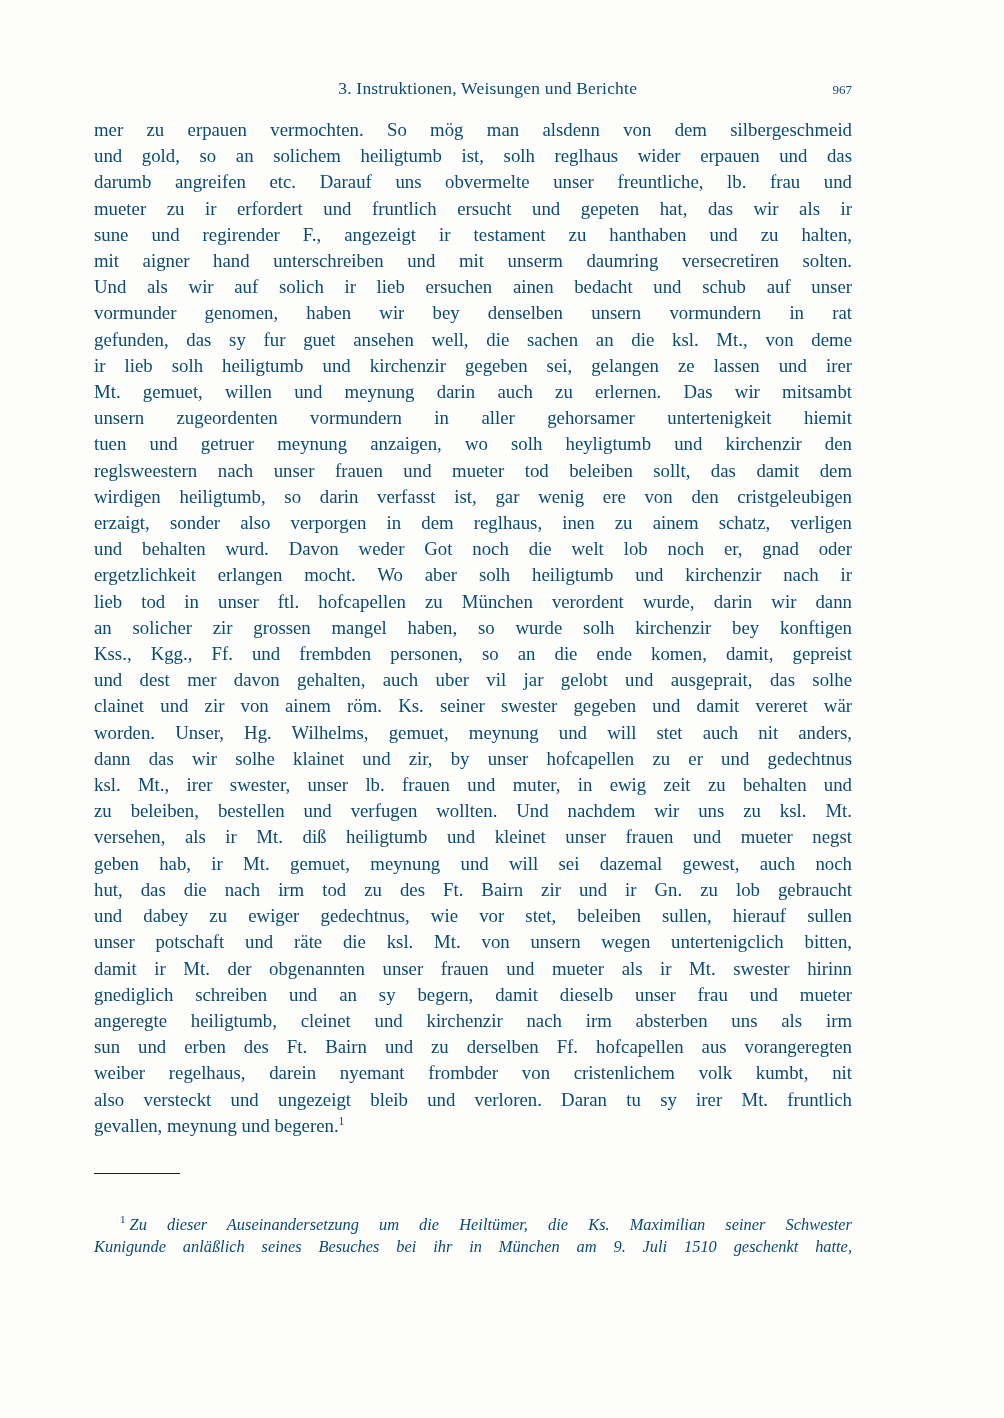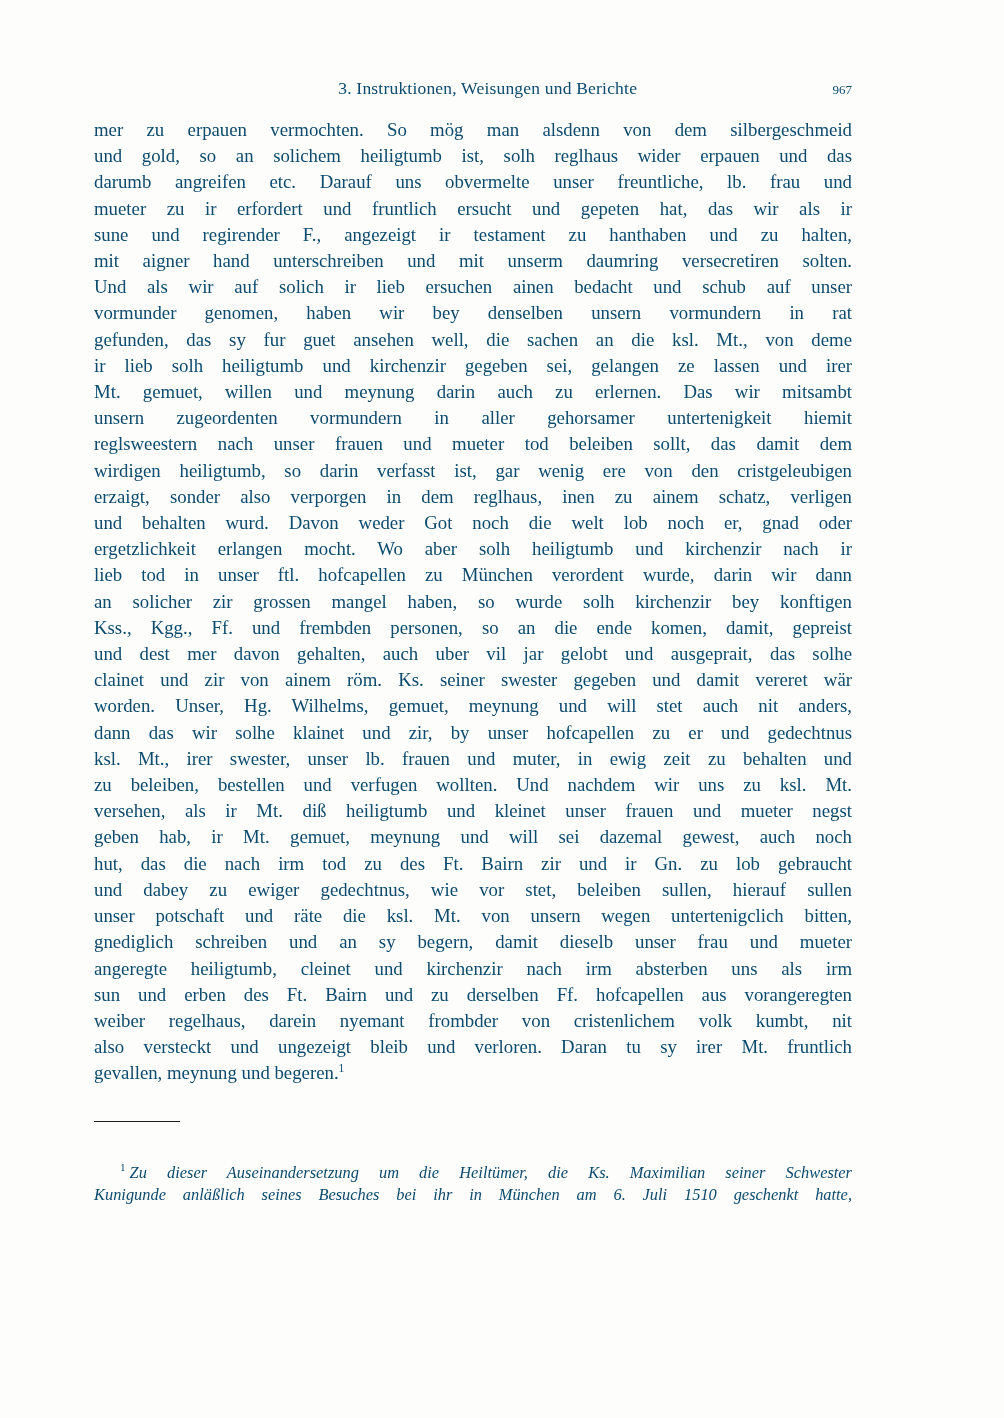--- a/index.html
+++ b/index.html
@@ -105,54 +105,56 @@
           <div class="line">darumb angreifen etc. Darauf uns obvermelte unser freuntliche, lb. frau und</div>
           <div class="line">mueter zu ir erfordert und fruntlich ersucht und gepeten hat, das wir als ir</div>
           <div class="line">sune und regirender F., angezeigt ir testament zu hanthaben und zu halten,</div>
           <div class="line">mit aigner hand unterschreiben und mit unserm daumring versecretiren solten.</div>
           <div class="line">Und als wir auf solich ir lieb ersuchen ainen bedacht und schub auf unser</div>
           <div class="line">vormunder genomen, haben wir bey denselben unsern vormundern in rat</div>
           <div class="line">gefunden, das sy fur guet ansehen well, die sachen an die ksl. Mt., von deme</div>
           <div class="line">ir lieb solh heiligtumb und kirchenzir gegeben sei, gelangen ze lassen und irer</div>
           <div class="line">Mt. gemuet, willen und meynung darin auch zu erlernen. Das wir mitsambt</div>
           <div class="line">unsern zugeordenten vormundern in aller gehorsamer untertenigkeit hiemit</div>
+          <div class="line">tuen und getruer meynung anzaigen, wo solh heyligtumb und kirchenzir den</div>
           <div class="line">reglsweestern nach unser frauen und mueter tod beleiben sollt, das damit dem</div>
           <div class="line">wirdigen heiligtumb, so darin verfasst ist, gar wenig ere von den cristgeleubigen</div>
           <div class="line">erzaigt, sonder also verporgen in dem reglhaus, inen zu ainem schatz, verligen</div>
           <div class="line">und behalten wurd. Davon weder Got noch die welt lob noch er, gnad oder</div>
           <div class="line">ergetzlichkeit erlangen mocht. Wo aber solh heiligtumb und kirchenzir nach ir</div>
           <div class="line">lieb tod in unser ftl. hofcapellen zu München verordent wurde, darin wir dann</div>
           <div class="line">an solicher zir grossen mangel haben, so wurde solh kirchenzir bey konftigen</div>
           <div class="line">Kss., Kgg., Ff. und frembden personen, so an die ende komen, damit, gepreist</div>
           <div class="line">und dest mer davon gehalten, auch uber vil jar gelobt und ausgeprait, das solhe</div>
           <div class="line">clainet und zir von ainem röm. Ks. seiner swester gegeben und damit vereret wär</div>
           <div class="line">worden. Unser, Hg. Wilhelms, gemuet, meynung und will stet auch nit anders,</div>
           <div class="line">dann das wir solhe klainet und zir, by unser hofcapellen zu er und gedechtnus</div>
           <div class="line">ksl. Mt., irer swester, unser lb. frauen und muter, in ewig zeit zu behalten und</div>
           <div class="line">zu beleiben, bestellen und verfugen wollten. Und nachdem wir uns zu ksl. Mt.</div>
           <div class="line">versehen, als ir Mt. diß heiligtumb und kleinet unser frauen und mueter negst</div>
           <div class="line">geben hab, ir Mt. gemuet, meynung und will sei dazemal gewest, auch noch</div>
           <div class="line">hut, das die nach irm tod zu des Ft. Bairn zir und ir Gn. zu lob gebraucht</div>
           <div class="line">und dabey zu ewiger gedechtnus, wie vor stet, beleiben sullen, hierauf sullen</div>
           <div class="line">unser potschaft und räte die ksl. Mt. von unsern wegen untertenigclich bitten,</div>
+          <div class="line">damit ir Mt. der obgenannten unser frauen und mueter als ir Mt. swester hirinn</div>
           <div class="line">gnediglich schreiben und an sy begern, damit dieselb unser frau und mueter</div>
           <div class="line">angeregte heiligtumb, cleinet und kirchenzir nach irm absterben uns als irm</div>
           <div class="line">sun und erben des Ft. Bairn und zu derselben Ff. hofcapellen aus vorangeregten</div>
           <div class="line">weiber regelhaus, darein nyemant frombder von cristenlichem volk kumbt, nit</div>
           <div class="line">also versteckt und ungezeigt bleib und verloren. Daran tu sy irer Mt. fruntlich</div>
         </div>
       <div class="line last">
         <span>gevallen, meynung und begeren.</span><sup class="fnref">1</sup>
       </div>
     </div>
 
     <div class="footnote-block">
       <div class="footnote-rule"></div>
       <div class="footnote">
         <div class="fn-line1">
           <sup class="fnmark">1</sup><span>Zu dieser Auseinandersetzung um die Heiltümer, die Ks. Maximilian seiner Schwester</span>
         </div>
-        <div class="fn-line2">Kunigunde anläßlich seines Besuches bei ihr in München am 6. Juli 1510 geschenkt hatte,</div>
+        <div class="fn-line2">Kunigunde anläßlich seines Besuches bei ihr in München am 9. Juli 1510 geschenkt hatte,</div>
       </div>
     </div>
 
   </div>
 </div>
 
 </body></html>

